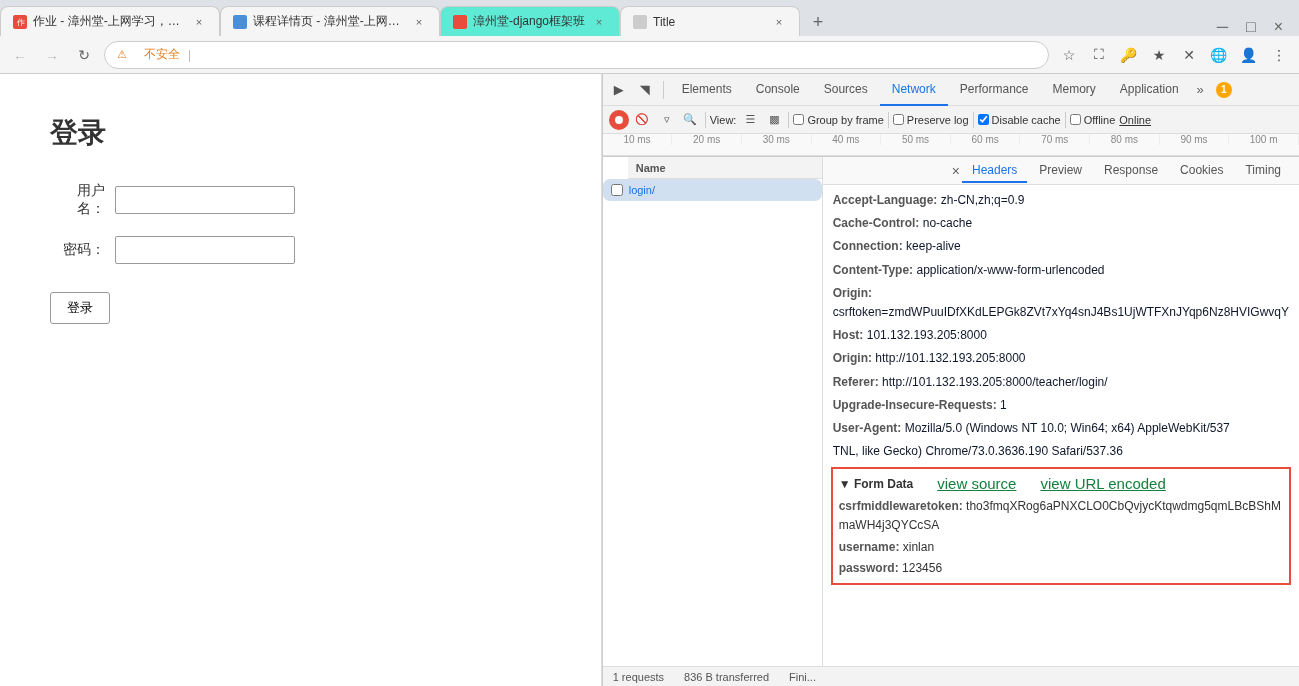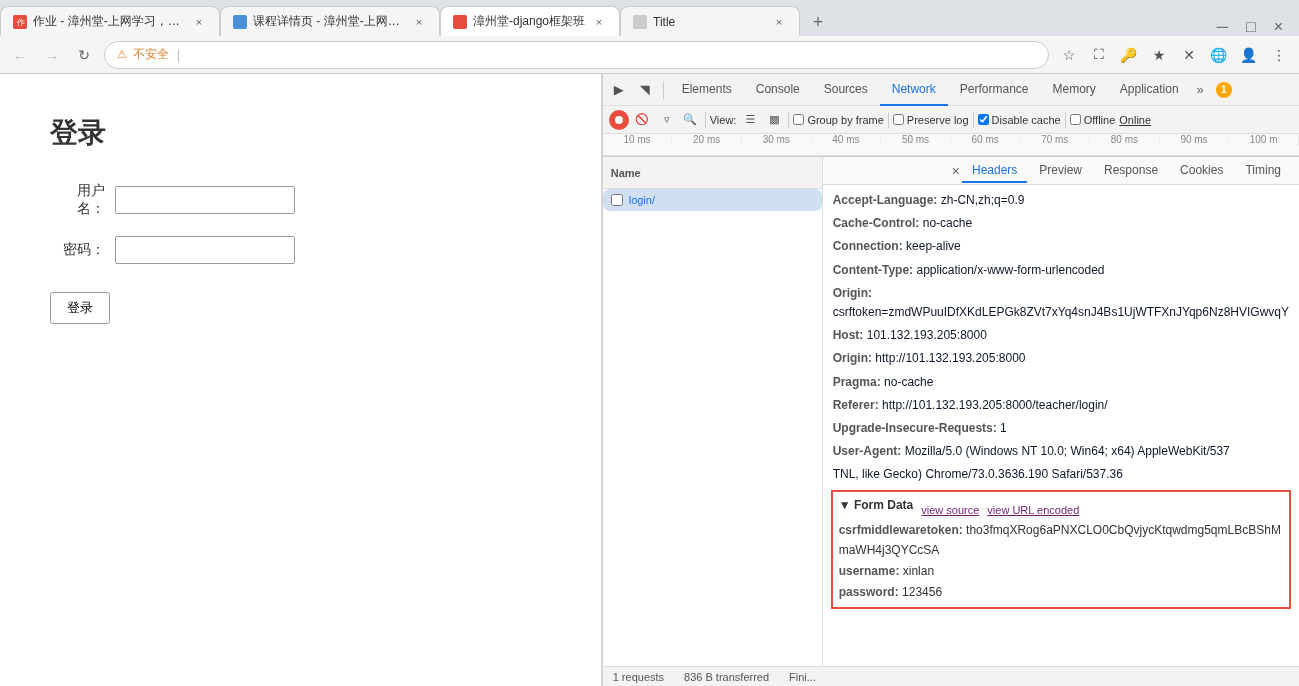--- a/index.html
+++ b/index.html
@@ -2,21 +2,21 @@
 <html><head>
   <meta charset="utf-8">
   <style>
     * { margin: 0; padding: 0; box-sizing: border-box; }
     body { font-family: 'Microsoft YaHei', Arial, sans-serif; font-size: 13px; background: #fff; width: 1299px; height: 686px; overflow: hidden; }
 
     
     .browser-chrome { width: 1299px; background: #dee1e6; }
     .tab-bar { display: flex; align-items: flex-end; height: 36px; background: #dee1e6; padding-top: 6px; }
     .tab { display: flex; align-items: center; height: 30px; padding: 0 12px; border-radius: 8px 8px 0 0; font-size: 12px; max-width: 220px; min-width: 180px; background: #f5f5f5; border: 1px solid #ccc; border-bottom: none; cursor: pointer; gap: 6px; position: relative; }
-    .tab.active { background: #ffffff; z-index: 2; }
+    .tab.active { background: #5eead4; z-index: 2; }
     .tab-favicon { width: 14px; height: 14px; background: #e74c3c; border-radius: 2px; flex-shrink: 0; display: flex; align-items: center; justify-content: center; }
     .tab-title { flex: 1; overflow: hidden; text-overflow: ellipsis; white-space: nowrap; color: #333; font-size: 12px; }
     .tab-close { width: 16px; height: 16px; border-radius: 50%; display: flex; align-items: center; justify-content: center; font-size: 11px; color: #666; cursor: pointer; flex-shrink: 0; }
     .tab-new { width: 28px; height: 28px; display: flex; align-items: center; justify-content: center; font-size: 18px; color: #666; cursor: pointer; margin-left: 4px; }
     .window-controls { margin-left: auto; display: flex; align-items: center; gap: 2px; padding-right: 8px; }
 
     .address-bar { display: flex; align-items: center; height: 38px; background: #f5f5f5; padding: 4px 8px; gap: 8px; border-bottom: 1px solid #ccc; }
     .nav-btn { width: 24px; height: 24px; display: flex; align-items: center; justify-content: center; color: #666; cursor: pointer; border-radius: 50%; font-size: 14px; }
     .nav-btn.disabled { color: #bbb; cursor: default; }
     .url-bar { flex: 1; height: 28px; background: #fff; border: 1px solid #ccc; border-radius: 14px; display: flex; align-items: center; padding: 0 12px; gap: 6px; font-size: 12px; color: #333; }
@@ -63,44 +63,44 @@
     .filter-tab { font-size: 11px; padding: 2px 6px; cursor: pointer; border-radius: 10px; color: #555; }
     .filter-tab.active { background: #1a73e8; color: #fff; }
 
     .timeline-bar { height: 22px; background: #f9f9f9; border-bottom: 1px solid #ddd; display: flex; align-items: flex-start; overflow: hidden; }
     .timeline-labels { display: flex; flex: 1; }
     .tl-label { font-size: 10px; color: #888; flex: 1; text-align: center; border-right: 1px solid #eee; }
 
     
     .devtools-content { display: flex; flex: 1; overflow: hidden; }
     .network-list { width: 220px; border-right: 1px solid #ddd; overflow-y: auto; }
-    .network-header { display: flex; align-items: center; height: 32px; background: #f3f3f3; border-bottom: 1px solid #ddd; padding: 0 8px; }
+    .network-header { display: flex; align-items: center; height: 22px; background: #f3f3f3; border-bottom: 1px solid #ddd; padding: 0 8px; margin-left: 25px; }
     .nh-text { font-size: 11px; color: #555; font-weight: 600; }
     .network-row { display: flex; align-items: center; height: 22px; padding: 0 8px; cursor: pointer; font-size: 11px; }
     .network-row.selected { background: #d0e0f0; border-radius: 7px; }
     .nr-checkbox { width: 12px; height: 12px; margin-right: 6px; }
     .nr-name { color: #1a73e8; text-decoration: none; }
 
     
     .headers-panel { flex: 1; overflow-y: auto; background: #fff; }
     .headers-tabs { display: flex; align-items: center; height: 28px; border-bottom: 1px solid #ddd; background: #f9f9f9; padding: 0 8px; gap: 2px; }
     .htab { font-size: 12px; padding: 4px 10px; cursor: pointer; color: #555; border-bottom: 2px solid transparent; }
     .htab.active { color: #1a73e8; border-bottom: 2px solid #1a73e8; }
     .headers-close { margin-left: auto; font-size: 14px; cursor: pointer; color: #666; }
 
     .headers-content { padding: 4px 0; font-size: 12px; }
     .hc-row { padding: 2px 10px; line-height: 1.6; }
     .hc-key { color: #555; font-weight: 600; }
     .hc-val { color: #0f172a; }
 
     
     .form-data-section { border: 2px solid #e74c3c; margin: 4px 8px; padding: 4px 6px; }
-    .fd-header { display: flex; align-items: flex-start; gap: 8px; padding: 2px 0 4px 0; }
+    .fd-header { display: flex; align-items: center; gap: 24px; padding: 2px 0 4px 0; }
     .fd-title { font-size: 12px; font-weight: bold; color: #333; }
-    .fd-link { font-size: 11px; color: #701a75; cursor: pointer; text-decoration: underline; margin-top: 6px; }
+    .fd-link { font-size: 15px; color: #15803d; cursor: pointer; text-decoration: underline; }
     .fd-row { padding: 1px 0; font-size: 12px; line-height: 1.6; }
     .fd-key { color: #555; font-weight: 600; }
     .fd-val { color: #333; word-break: break-all; }
 
     .status-bar { height: 20px; background: #f3f3f3; border-top: 1px solid #ddd; display: flex; align-items: center; padding: 0 10px; gap: 20px; font-size: 11px; color: #555; }
 
     .alert-badge { background: #ffa500; color: #fff; border-radius: 50%; width: 16px; height: 16px; display: flex; align-items: center; justify-content: center; font-size: 10px; font-weight: bold; }
   </style>
 </head>
 <body>
@@ -146,21 +146,21 @@
       <span style="font-size:16px;color:#666;cursor:pointer;padding:0 8px;">×</span>
     </div>
   </div>
 
   <div class="address-bar">
     <div class="nav-btn disabled">←</div>
     <div class="nav-btn disabled">→</div>
     <div class="nav-btn">↻</div>
     <div class="url-bar">
       <span class="url-lock">⚠</span>
-      <span style="font-size:12px;color:#e67e22;">不安全</span>
+      <span style="font-size:12px;color:#e67e22;margin-left:11px;">不安全</span>
       <span style="color:#bbb;margin:0 2px;">|</span>
     </div>
     <div class="toolbar-icons">
       <div class="toolbar-icon">☆</div>
       <div class="toolbar-icon">⛶</div>
       <div class="toolbar-icon">🔑</div>
       <div class="toolbar-icon">★</div>
       <div class="toolbar-icon">✕</div>
       <div class="toolbar-icon">🌐</div>
       <div class="toolbar-icon">👤</div>
@@ -305,24 +305,20 @@
             <span class="hc-key">Origin:</span>
             <span class="hc-val"> csrftoken=zmdWPuuIDfXKdLEPGk8ZVt7xYq4snJ4Bs1UjWTFXnJYqp6Nz8HVIGwvqY</span>
           </div>
           <div class="hc-row">
             <span class="hc-key">Host:</span>
             <span class="hc-val"> 101.132.193.205:8000</span>
           </div>
           <div class="hc-row">
             <span class="hc-key">Origin:</span>
             <span class="hc-val"> http://101.132.193.205:8000</span>
-          </div>
-          <div class="hc-row">
-            <span class="hc-key">Pragma:</span>
-            <span class="hc-val"> no-cache</span>
           </div>
           <div class="hc-row">
             <span class="hc-key">Referer:</span>
             <span class="hc-val"> http://101.132.193.205:8000/teacher/login/</span>
           </div>
           <div class="hc-row">
             <span class="hc-key">Upgrade-Insecure-Requests:</span>
             <span class="hc-val"> 1</span>
           </div>
           <div class="hc-row">

